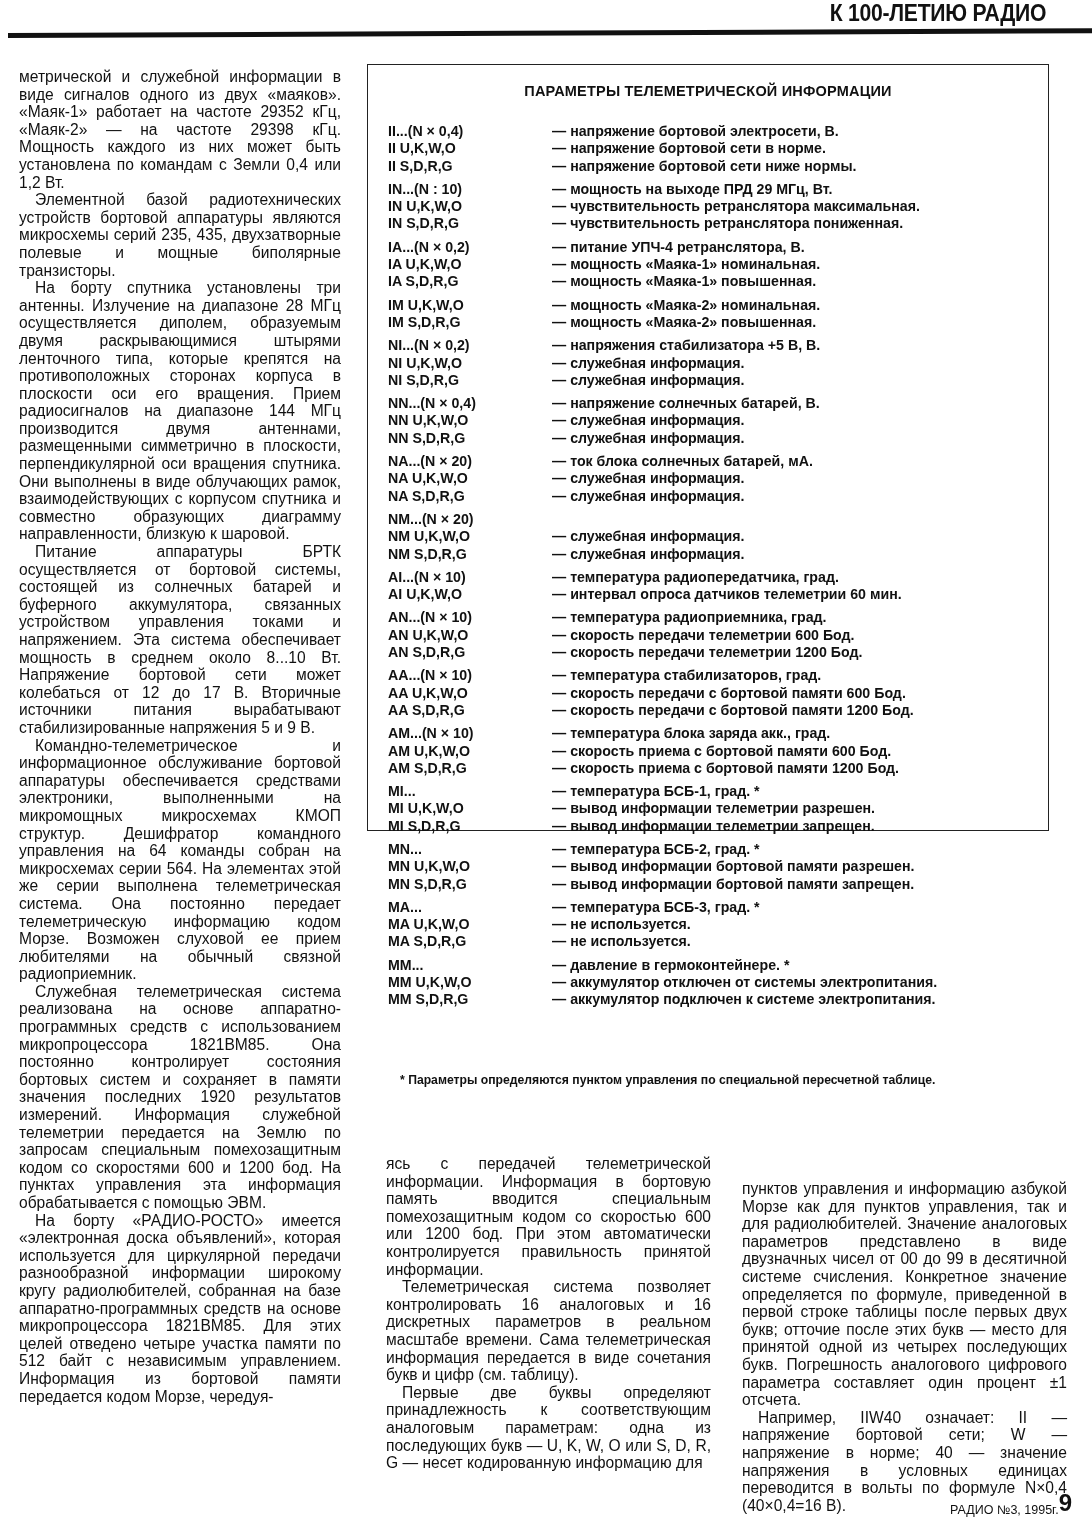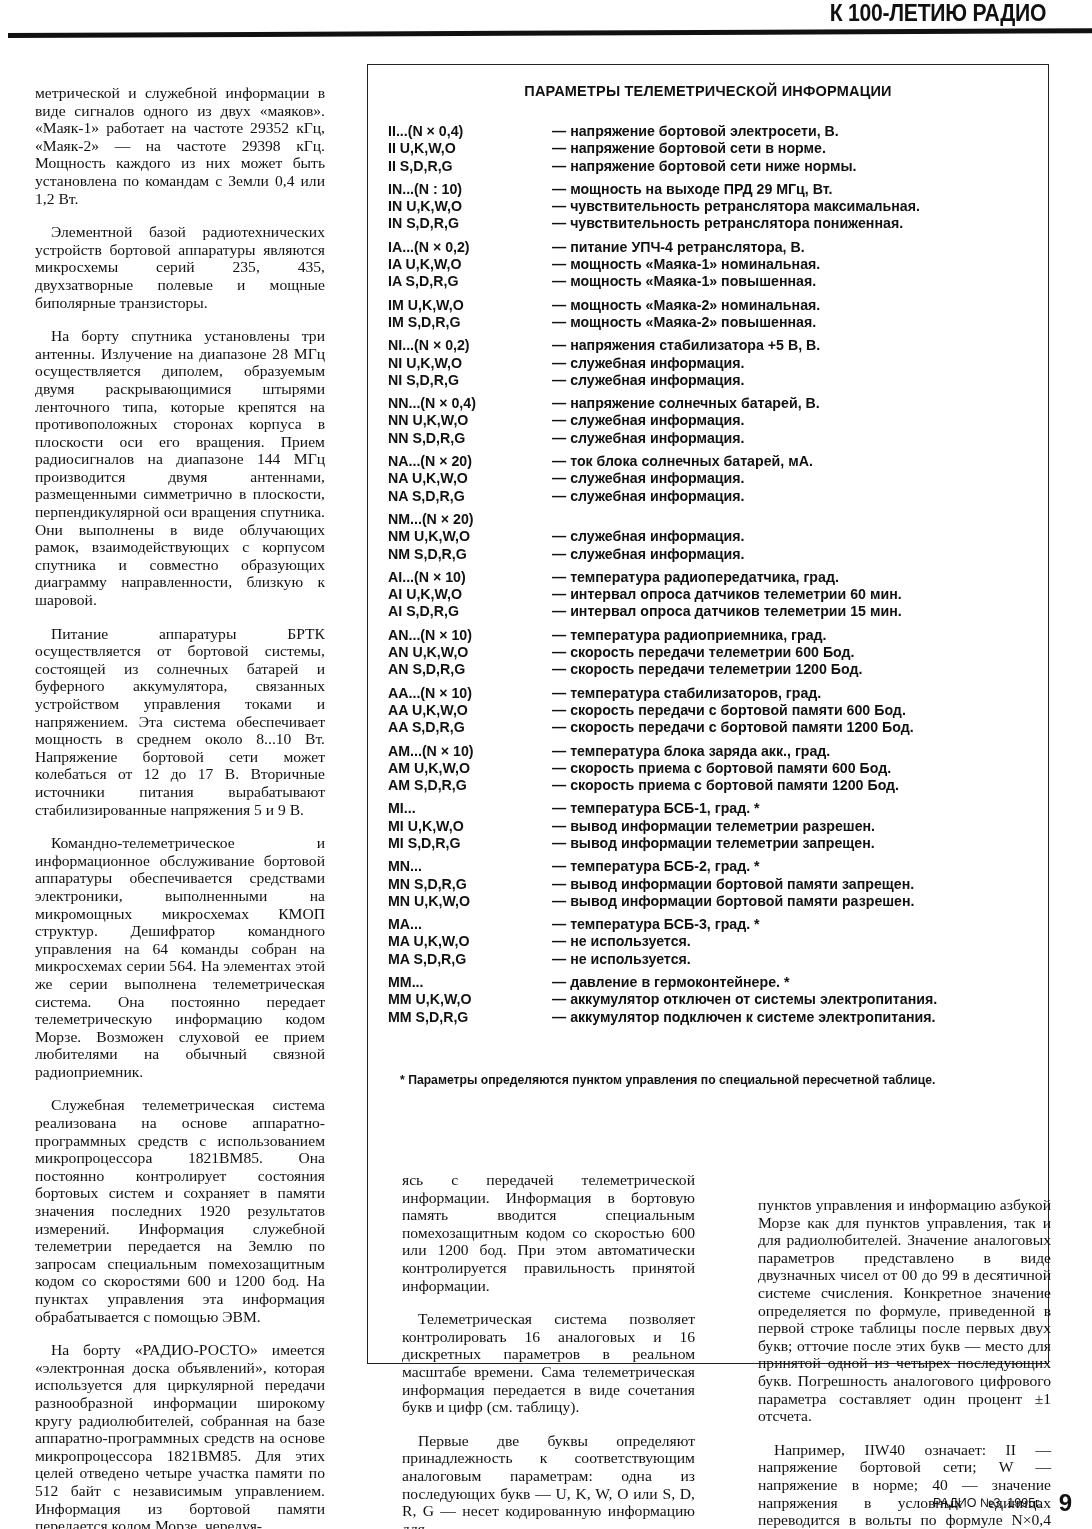--- a/index.html
+++ b/index.html
@@ -1,33 +1,33 @@
 <!DOCTYPE html>
 <html><head>
 <meta charset="utf-8">
 <style>
   html, body { margin: 0; padding: 0; background: #ffffff; }
   body { width: 1092px; height: 1529px; position: relative; overflow: hidden; color: #111; font-family: "Liberation Sans", sans-serif; }
   .header-title { position: absolute; right: 46px; top: 0px; font-weight: 700; font-size: 23px; letter-spacing: -0.3px; transform: scaleX(0.92); transform-origin: right top; }
   .header-rule { position: absolute; left: 8px; right: 0; top: 33px; height: 5px; background: #111; transform: rotate(-0.25deg); transform-origin: left; }
   .col { position: absolute; font-size: 15.6px; line-height: 17.6px; text-align: justify; }
-  .col p { margin: 16px; text-indent: 0; font-family: Liberation Serif, serif; }
+  .col p { margin: 0; text-indent: 0; }
   .col p.indent { text-indent: 16px; }
   .col-left { left: 19px; top: 68px; width: 322px; }
   .col-mid { left: 386px; top: 1155px; width: 325px; }
   .col-right { left: 742px; top: 1180px; width: 325px; }
-  .table-box { position: absolute; left: 367px; top: 64px; width: 682px; height: 1300px; border: 1.5px solid #222; box-sizing: border-box; }
+  .table-box { position: absolute; left: 367px; top: 64px; width: 682px; height: 767px; border: 1.5px solid #222; box-sizing: border-box; }
   .table-title { position: absolute; left: 0; right: 0; top: 18px; text-align: center; font-weight: 700; font-size: 14.5px; letter-spacing: 0.2px; }
   .param-groups { position: absolute; left: 20px; top: 58px; width: 660px; }
   .group { margin-bottom: 6px; }
   .row { display: flex; font-weight: 700; font-size: 14.2px; line-height: 17.3px; }
   .code { width: 164px; flex: none; }
   .desc { flex: 1; white-space: nowrap; }
   .footnote { position: absolute; left: 32px; top: 1008px; font-weight: 700; font-size: 12.2px; white-space: nowrap; }
-  .footer { position: absolute; right: 20px; bottom: 12px; display: flex; align-items: center; gap: 17px; }
+  .footer { position: absolute; right: 20px; bottom: 12px; display: flex; align-items: flex-end; gap: 0; }
   .footer-issue { font-size: 12.5px; }
   .footer-page { font-size: 24px; font-weight: 700; }
 </style>
 </head>
 <body>
 
 <div class="header-title">К 100-ЛЕТИЮ РАДИО</div>
 <div class="header-rule"></div>
 
 <div class="col col-left">
@@ -152,24 +152,20 @@
       </div>
       <div class="group">
         <div class="row">
           <span class="code">AI...(N × 10)</span>
           <span class="desc">— температура радиопередатчика, град.</span>
         </div>
         <div class="row">
           <span class="code">AI U,K,W,O</span>
           <span class="desc">— интервал опроса датчиков телеметрии 60 мин.</span>
         </div>
-        <div class="row">
-          <span class="code">AI S,D,R,G</span>
-          <span class="desc">— интервал опроса датчиков телеметрии 15 мин.</span>
-        </div>
       </div>
       <div class="group">
         <div class="row">
           <span class="code">AN...(N × 10)</span>
           <span class="desc">— температура радиоприемника, град.</span>
         </div>
         <div class="row">
           <span class="code">AN U,K,W,O</span>
           <span class="desc">— скорость передачи телеметрии 600 Бод.</span>
         </div>
@@ -219,26 +215,26 @@
           <span class="code">MI S,D,R,G</span>
           <span class="desc">— вывод информации телеметрии запрещен.</span>
         </div>
       </div>
       <div class="group">
         <div class="row">
           <span class="code">MN...</span>
           <span class="desc">— температура БСБ-2, град. *</span>
         </div>
         <div class="row">
+          <span class="code">MN U,K,W,O</span>
+          <span class="desc">— вывод информации бортовой памяти разрешен.</span>
+        </div>
+        <div class="row">
           <span class="code">MN S,D,R,G</span>
           <span class="desc">— вывод информации бортовой памяти запрещен.</span>
-        </div>
-        <div class="row">
-          <span class="code">MN U,K,W,O</span>
-          <span class="desc">— вывод информации бортовой памяти разрешен.</span>
         </div>
       </div>
       <div class="group">
         <div class="row">
           <span class="code">MA...</span>
           <span class="desc">— температура БСБ-3, град. *</span>
         </div>
         <div class="row">
           <span class="code">MA U,K,W,O</span>
           <span class="desc">— не используется.</span>

